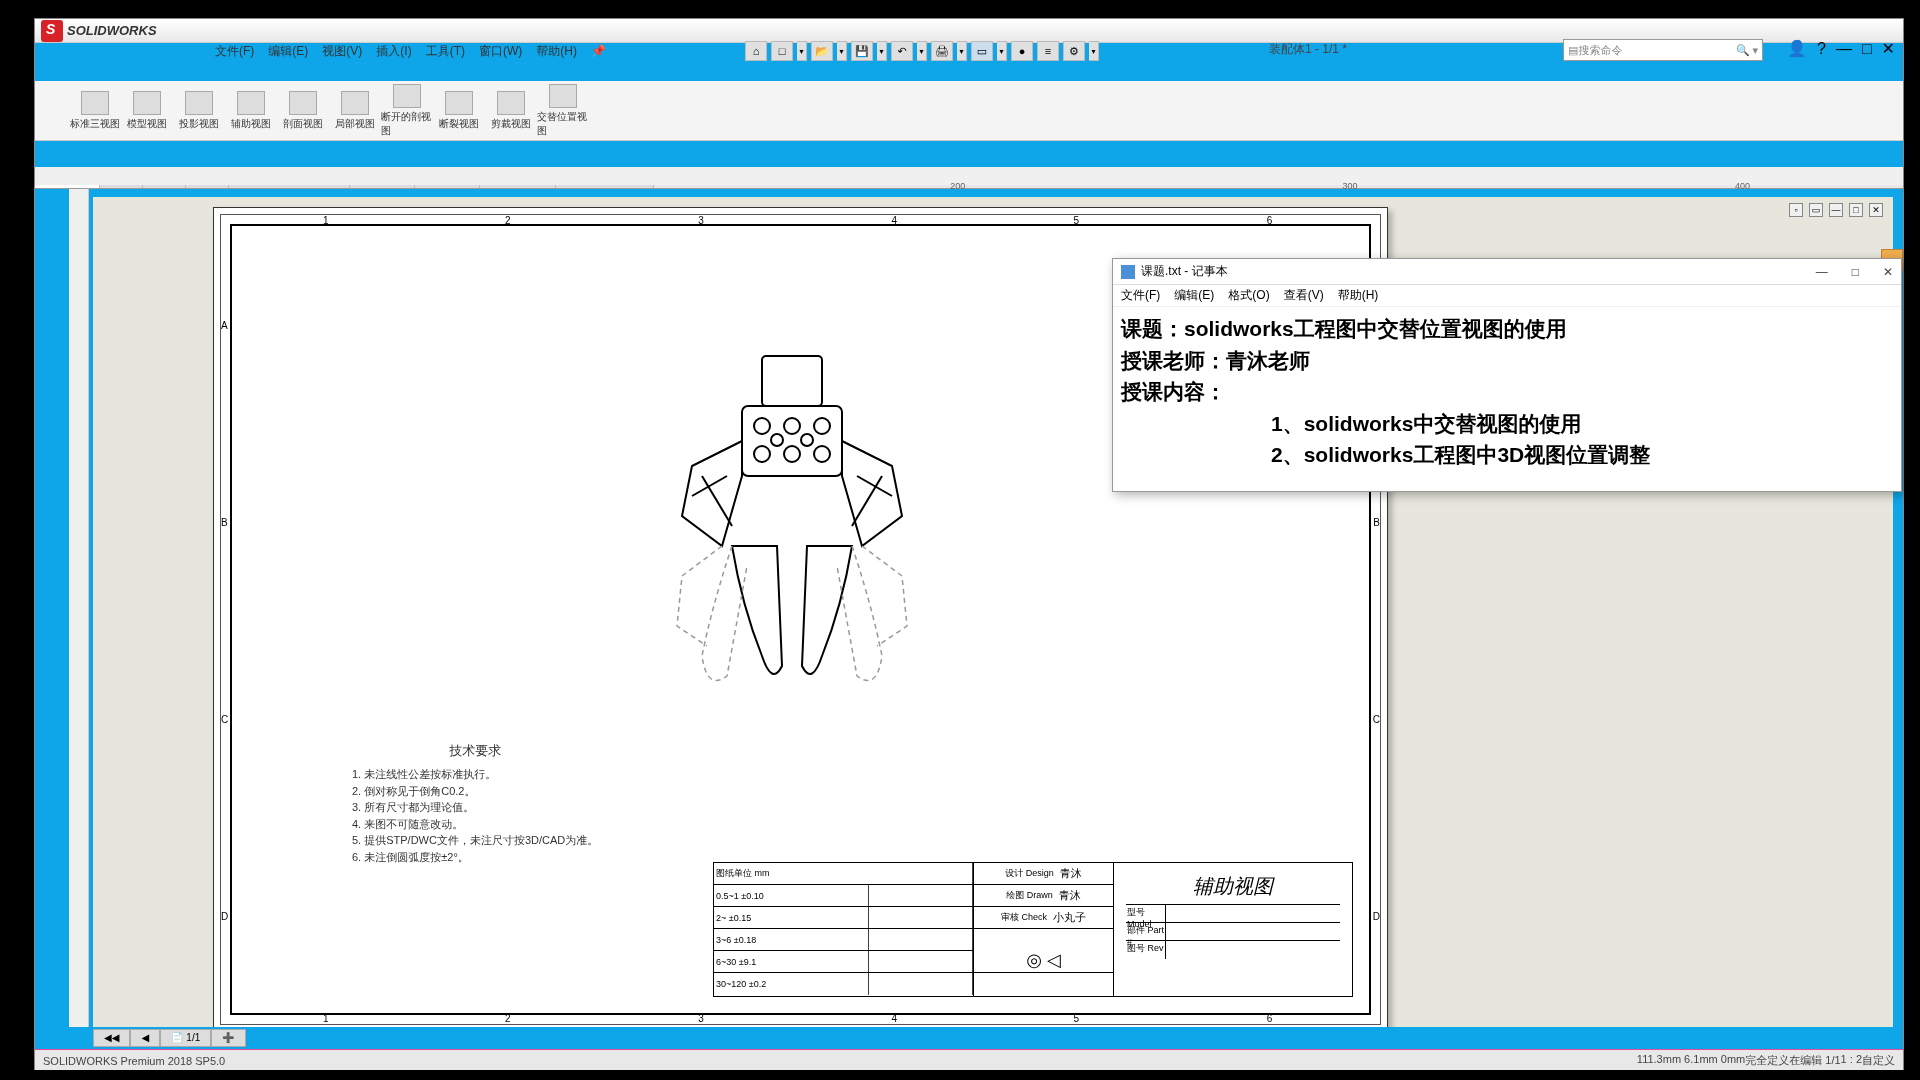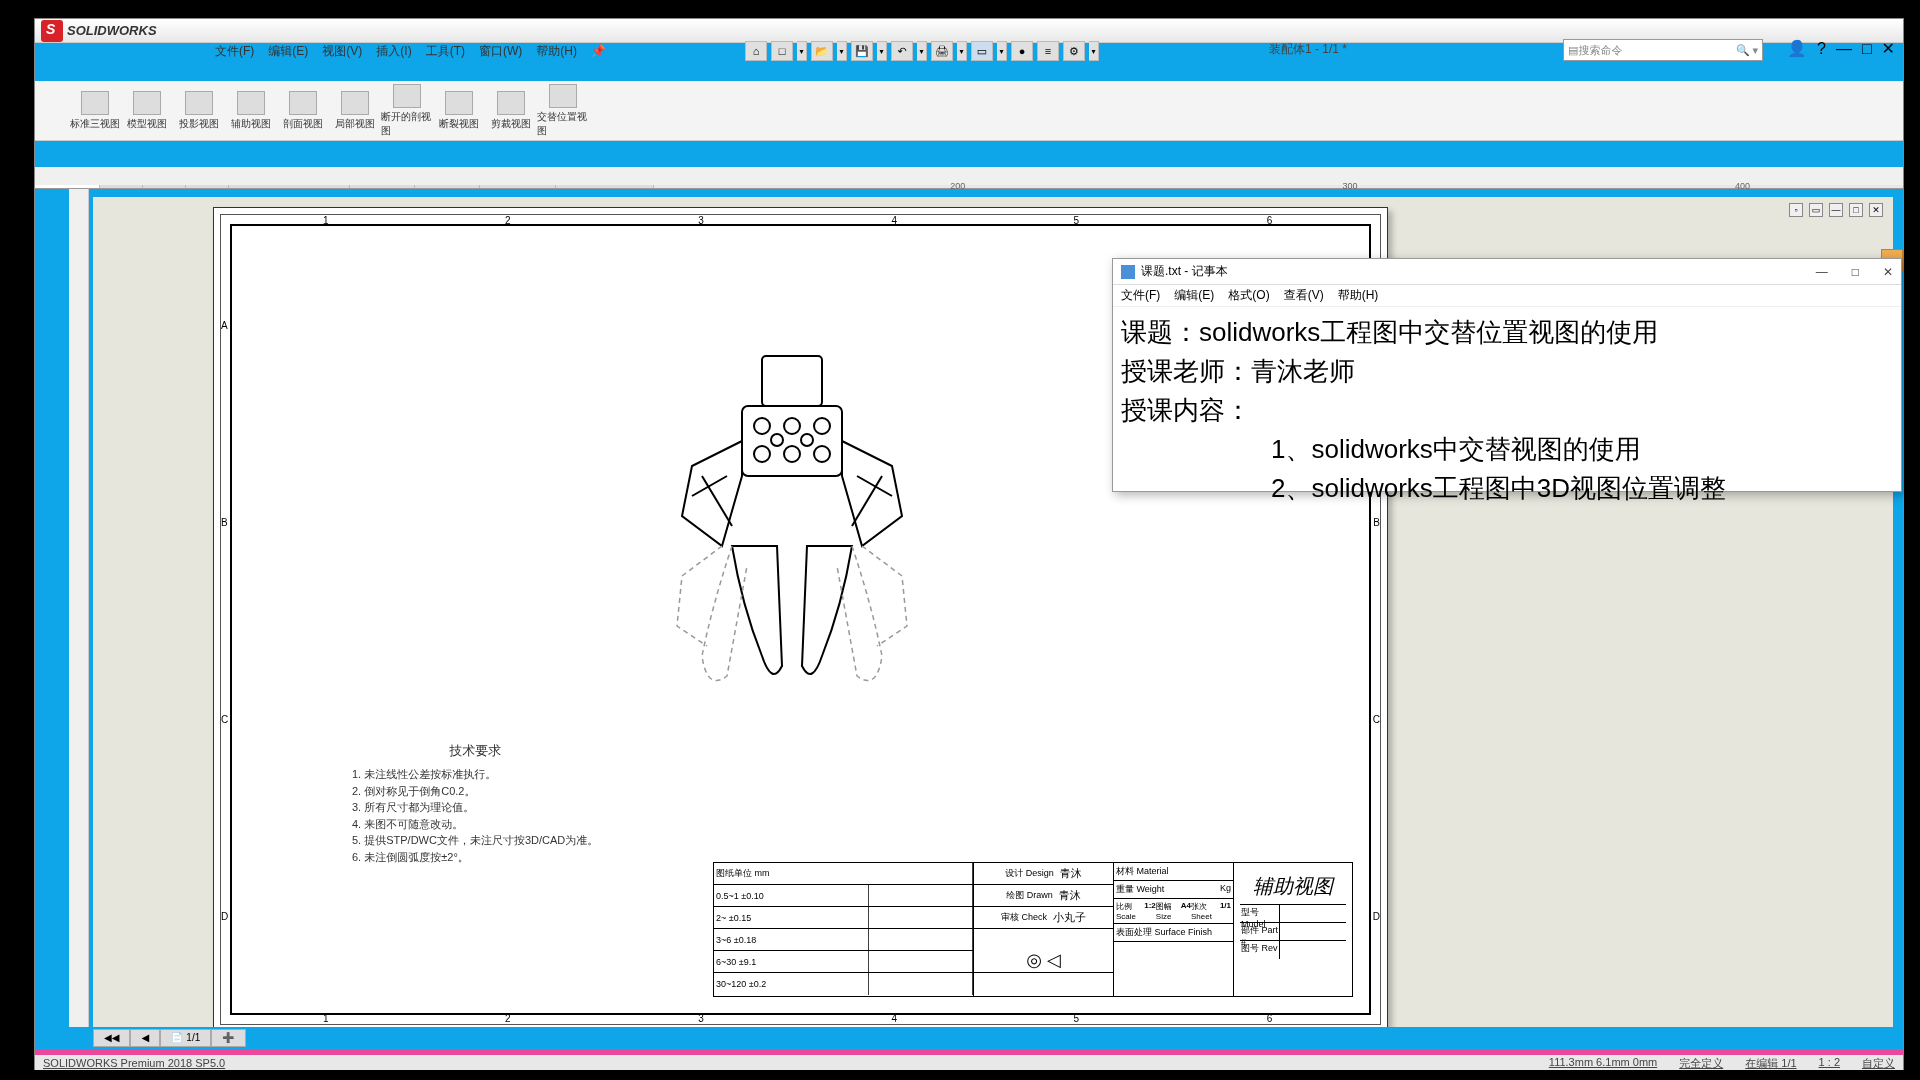--- a/index.html
+++ b/index.html
@@ -48,27 +48,27 @@
 .tb-right { flex: 1; display: flex; flex-direction: column; align-items: center; justify-content: flex-start; padding-top: 10px; }
 .company { font-size: 20px; font-style: italic; font-family: "KaiTi", serif; }
 .title-block .symbols { font-size: 18px; margin-top: 18px; display: flex; gap: 14px; }
 .canvas-icons { position: absolute; top: 184px; right: 20px; display: flex; gap: 6px; }
 .canvas-icons span { width: 14px; height: 14px; border: 1px solid #888; font-size: 9px; display: flex; align-items: center; justify-content: center; background: #f0f0f0; }
 .notepad { position: absolute; top: 258px; right: 18px; width: 790px; height: 234px; background: #fff; border: 1px solid #999; box-shadow: 3px 3px 10px rgba(0,0,0,0.3); z-index: 50; }
 .np-title { height: 26px; background: #fff; display: flex; align-items: center; padding: 0 8px; font-size: 12px; border-bottom: 1px solid #ddd; }
 .np-title-icon { width: 14px; height: 14px; background: #4a90d9; margin-right: 6px; }
 .np-ctrl { margin-left: auto; display: flex; gap: 24px; font-size: 12px; color: #444; }
 .np-menu { height: 22px; display: flex; gap: 14px; padding: 2px 8px; font-size: 12px; border-bottom: 1px solid #eee; }
-.np-body { padding: 6px 8px; font-size: 26px; line-height: 1.5; font-family: "SimSun", serif; }
+.np-body { padding: 6px 8px; font-size: 21px; line-height: 1.5; font-family: "SimSun", serif; font-weight: bold; }
 .np-indent { padding-left: 150px; }
 .ruler-left { position: absolute; top: 170px; left: 34px; width: 20px; bottom: 44px; background: #f0f0f0; border-right: 1px solid #ccc; font-size: 9px; color: #666; }
 .sheet-tabs { position: absolute; bottom: 24px; left: 58px; height: 18px; display: flex; font-size: 10px; }
 .sheet-tab { padding: 2px 10px; background: #ddd; border: 1px solid #aaa; }
-.status-bar { position: absolute; bottom: 0; left: 0; right: 0; height: 22px; background: #e8e8e8; border-top: 6px solid #ec4899; font-size: 11px; color: #444; display: flex; align-items: center; padding: 0 8px; text-decoration: underline; }
-.status-right { margin-left: auto; display: flex; gap: 22px; }
+.status-bar { position: absolute; bottom: 0; left: 0; right: 0; height: 22px; background: #e8e8e8; border-top: 1px solid #ec4899; font-size: 11px; color: #444; display: flex; align-items: center; padding: 0 8px; }
+.status-right { margin-left: auto; display: flex; }
 .home-tab { position: absolute; right: 0; top: 230px; width: 22px; height: 22px; background: #f0ad4e; border: 1px solid #c08030; }
 </style>
 </head>
 <body>
 
 <div class="letterbox-top"></div>
 <div class="letterbox-bottom"></div>
 
 <div class="app-window">
 
@@ -291,33 +291,20 @@
                 <span>青沐</span>
               </div>
             <div class="tb-mid-row">
                 <span style="font-size:9px;margin-right:6px">审核 Check</span>
                 <span>小丸子</span>
               </div>
             <div class="tb-mid-row" style="height:44px">
                 <span class="symbols">◎ ◁</span>
               </div>
           </div>
-          <div class="tb-mid2">
-            <div class="tb-mid2-row">材料 Material</div>
-            <div class="tb-mid2-row"><span>重量 Weight</span> <span style="float:right">Kg</span></div>
-            <div class="tb-mid2-row" style="display:flex;font-size:8px">
-                <span>比例 Scale</span> 
-                <b>1:2</b> 
-                <span>图幅 Size</span> 
-                <b>A4</b> 
-                <span>张次 Sheet</span> 
-                <b>1/1</b>
-              </div>
-            <div class="tb-mid2-row">表面处理 Surface Finish</div>
-          </div>
           <div class="tb-right">
             <div class="company">辅助视图</div>
             <div style="width:90%;border-top:1px solid #000;margin-top:4px;font-size:9px;display:grid;grid-template-columns:40px 1fr;grid-auto-rows:18px">
               <div style="border-right:1px solid #000;border-bottom:1px solid #000;padding:1px">型号 Model</div>
                 <div style="border-bottom:1px solid #000"></div>
               <div style="border-right:1px solid #000;border-bottom:1px solid #000;padding:1px">部件 Part #</div>
                 <div style="border-bottom:1px solid #000"></div>
               <div style="border-right:1px solid #000;padding:1px">图号 Rev</div>
                 <div></div>
             </div>

